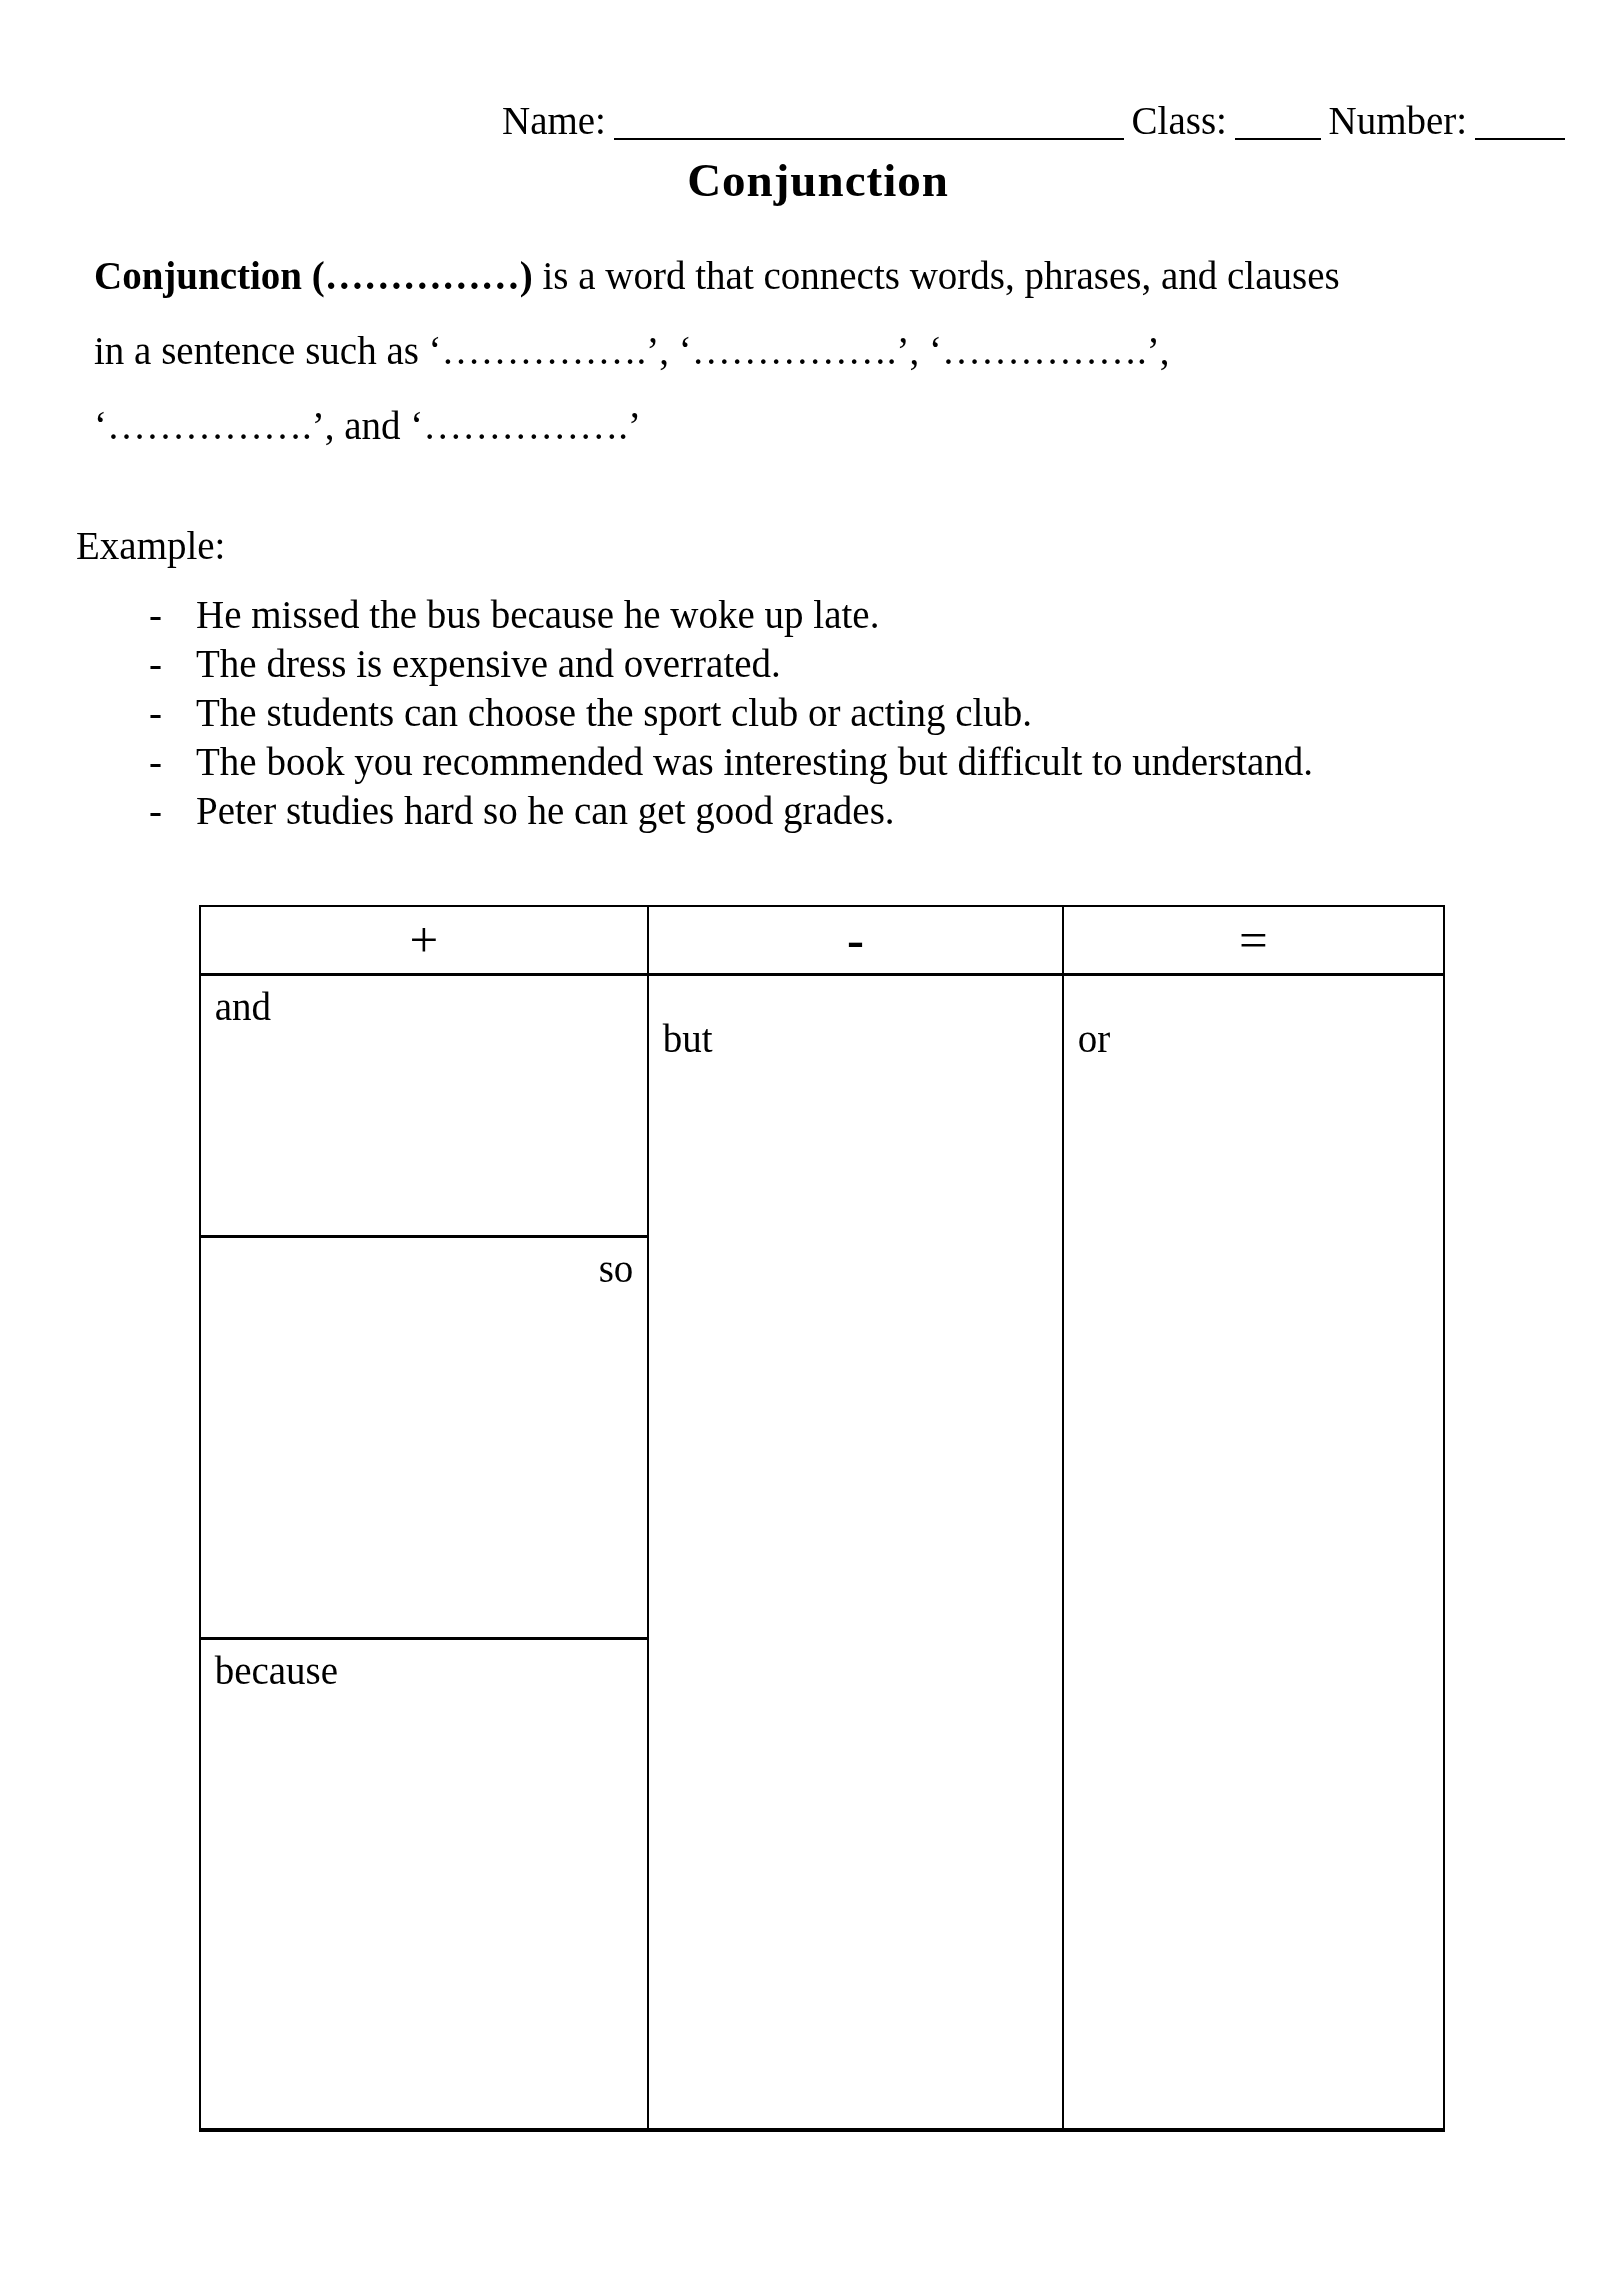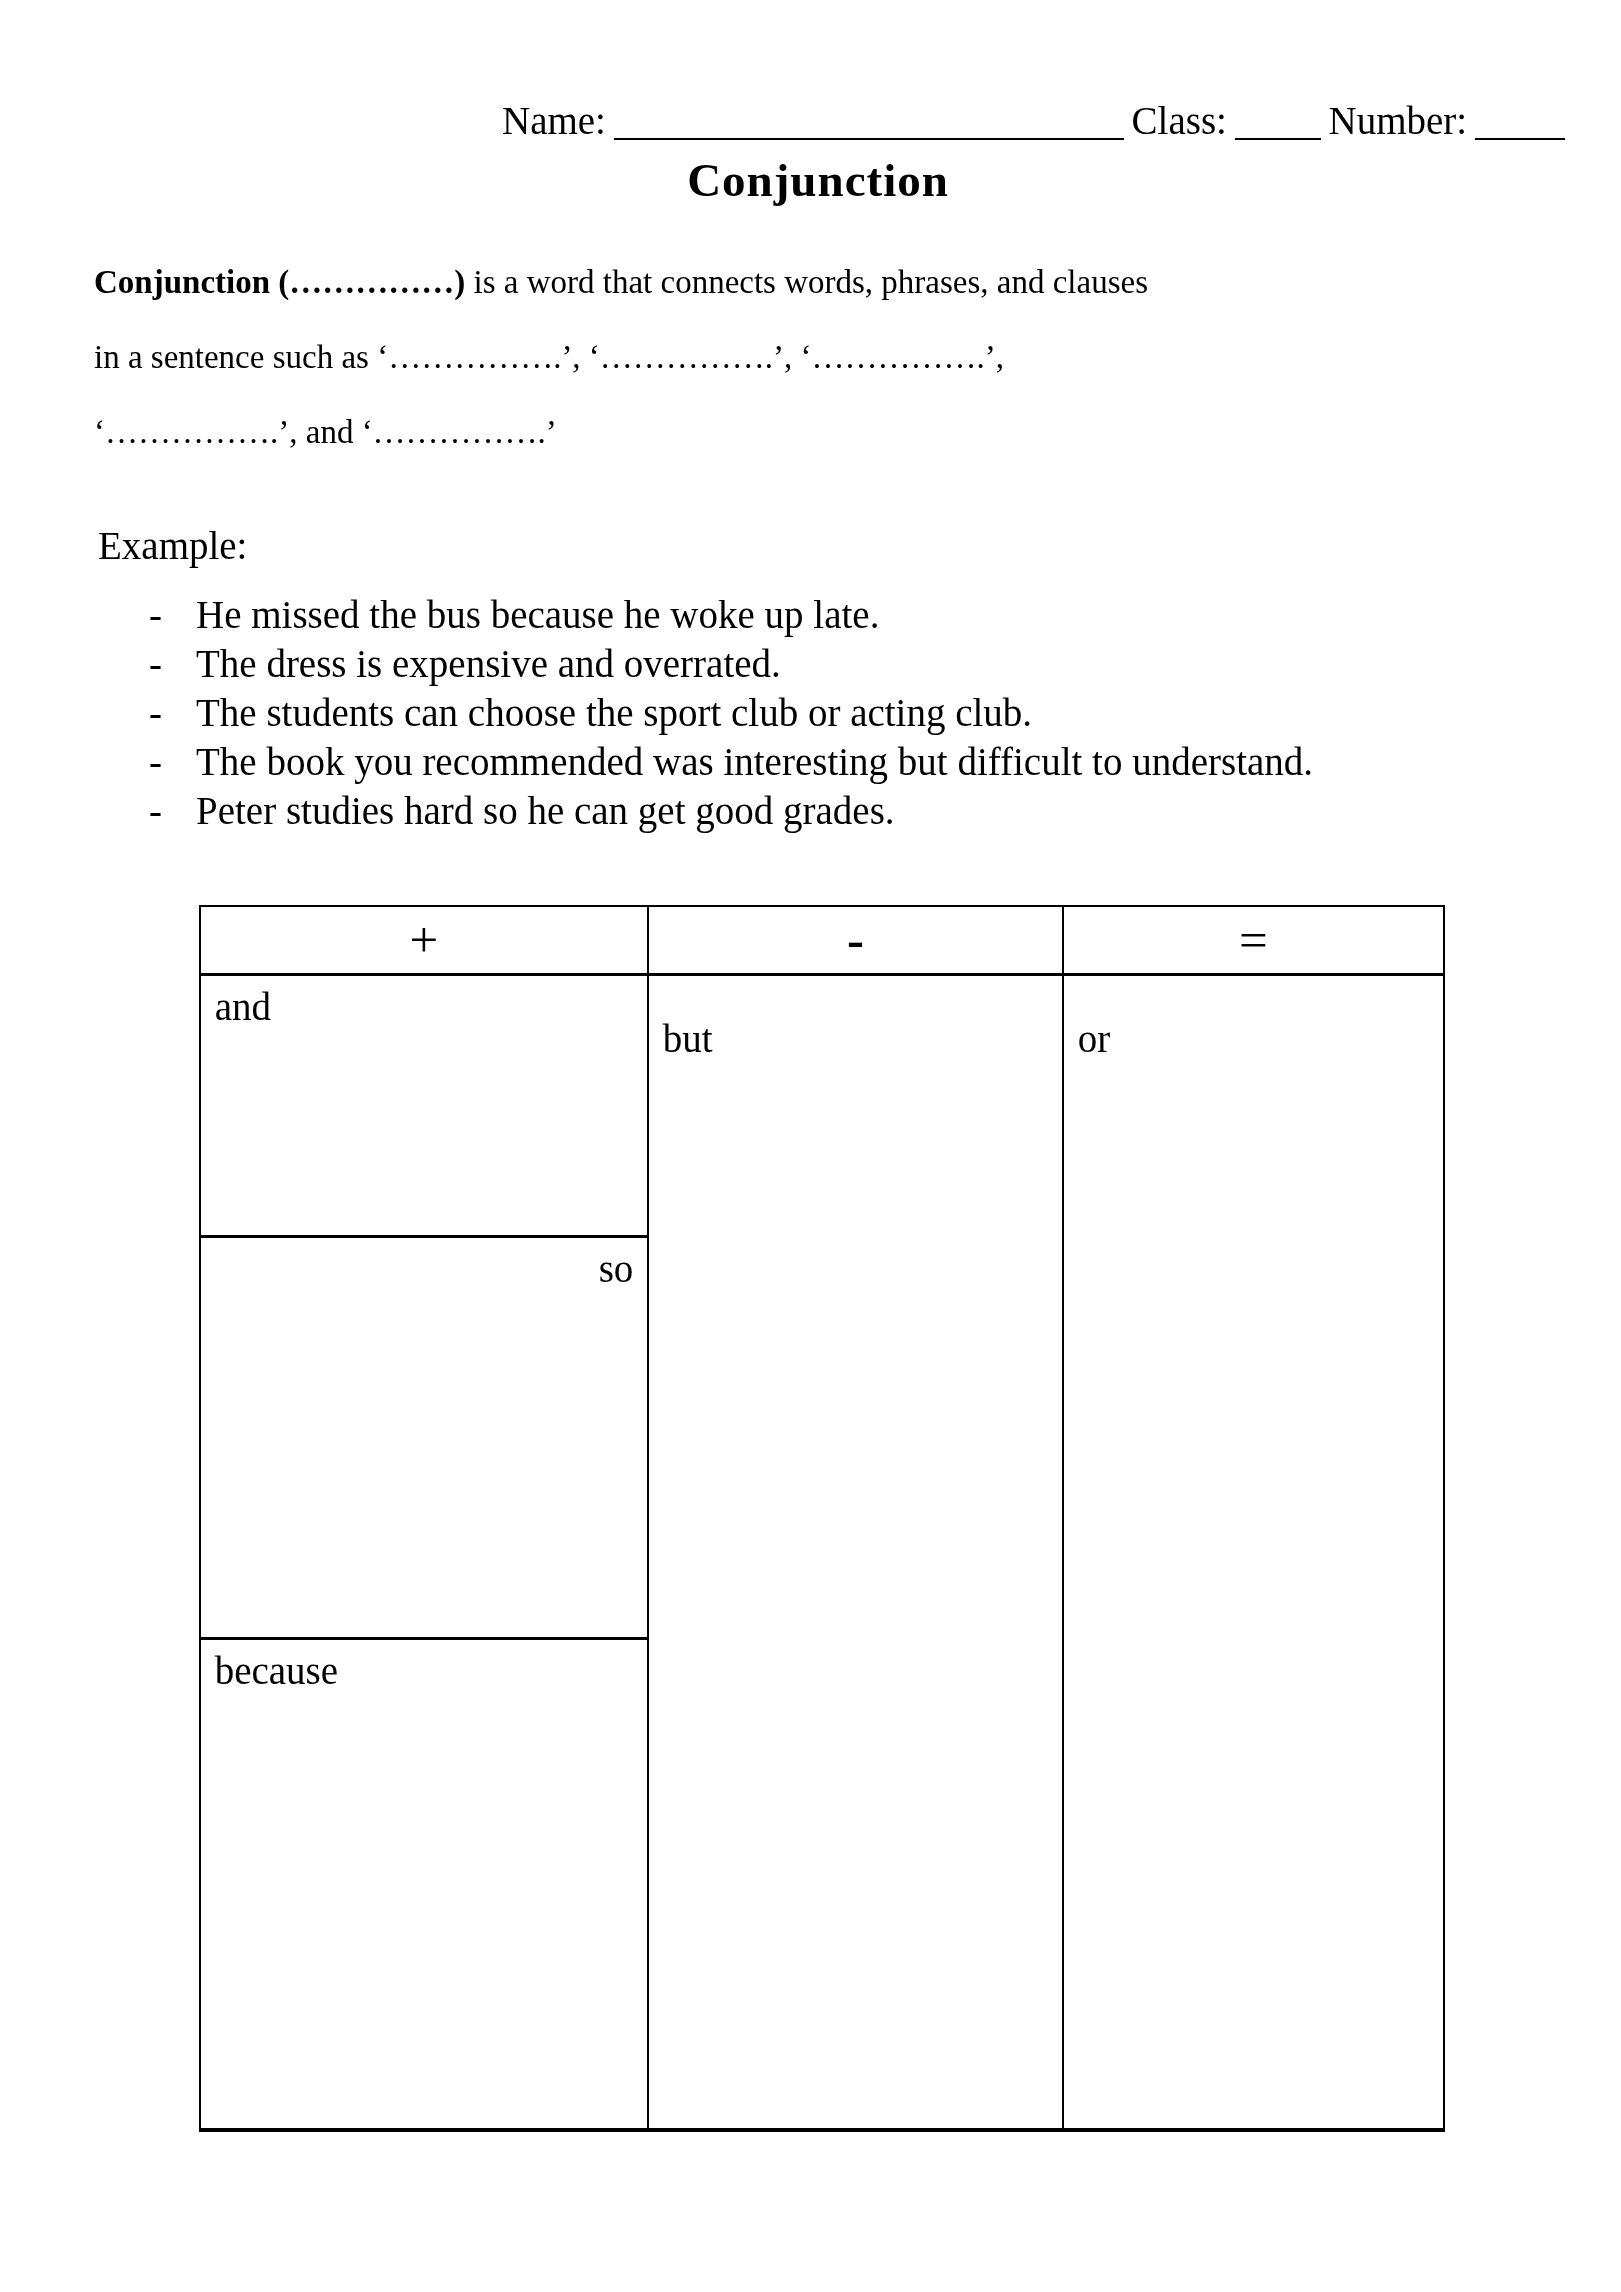--- a/index.html
+++ b/index.html
@@ -40,30 +40,30 @@
     text-align: center;
     font-size: 47px;
     font-weight: bold;
     letter-spacing: 1px;
     padding-left: 15px;
   }
 
   .intro {
     position: absolute;
     left: 94px;
-    top: 245px;
+    top: 238px;
     width: 1451px;
-    font-size: 33px;
+    font-size: 39px;
     line-height: 75px;
   }
   .b { font-weight: bold; }
 
   .example-heading {
     position: absolute;
-    left: 98px;
+    left: 76px;
     top: 523px;
     font-size: 39px;
   }
 
   .list {
     position: absolute;
     left: 149px;
     top: 590px;
     font-size: 39px;
     line-height: 49px;

